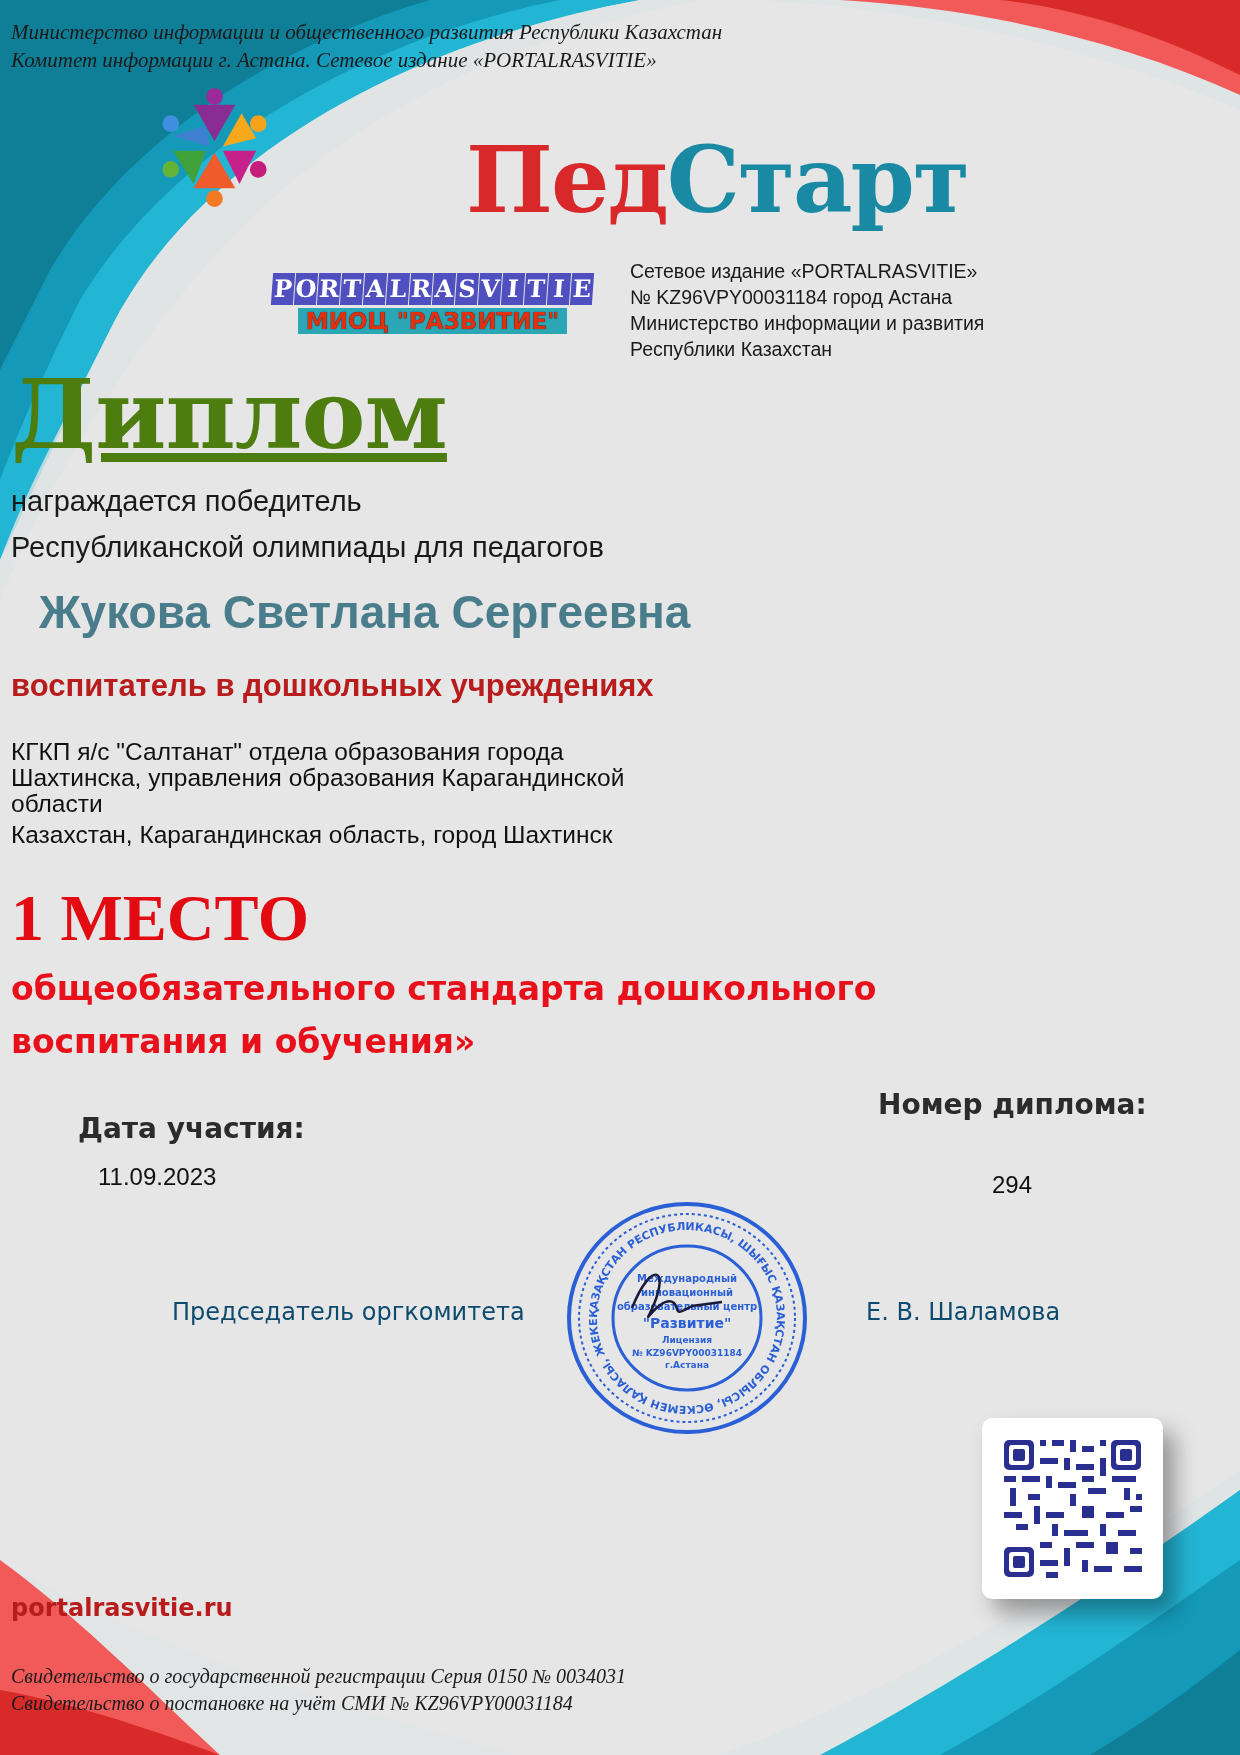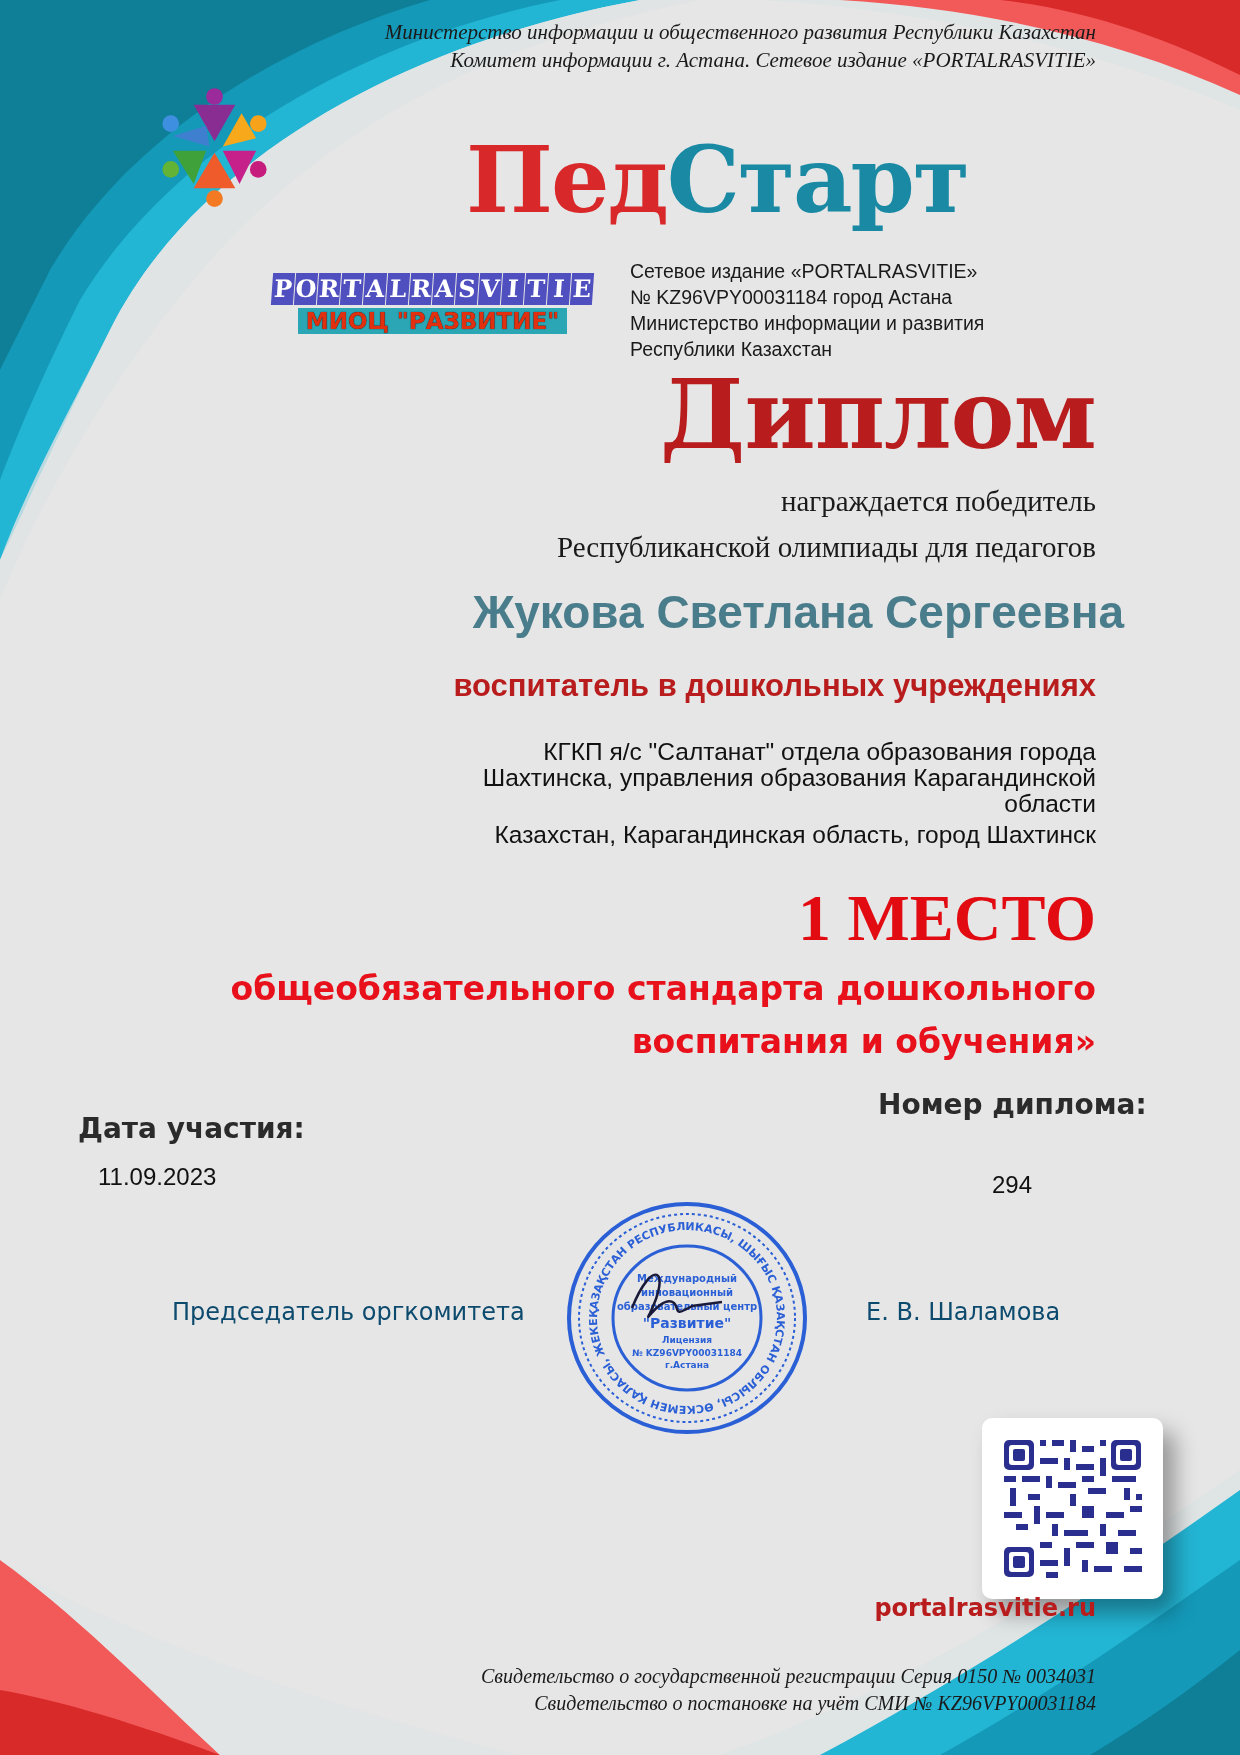--- a/index.html
+++ b/index.html
@@ -1,26 +1,26 @@
 <!DOCTYPE html>
 <html><head>
 <meta charset="utf-8">
 <style>
   html, body { margin:0; padding:0; }
   body { width:1240px; height:1755px; position:relative; overflow:hidden; background:#e6e6e6; font-family:"Liberation Sans", sans-serif; color:#111; }
   .bg { position:absolute; left:0; top:0; width:1240px; height:1755px; }
   .abs { position:absolute; }
-  .center { left:0; width:1096px; text-align:right; }
+  .center { left:11px; width:1096px; text-align:left; }
   .header-line { font-family:"Liberation Serif", serif; font-style:italic; font-size:21px; color:#1a1a1a; }
   .brand { font-family:"DejaVu Serif", serif; font-weight:bold; font-size:92px; letter-spacing:-2px; }
   .brand .p1 { color:#d8282a; }
   .brand .p2 { color:#1a8aa4; }
   .pub-info { font-size:19.5px; line-height:26px; color:#1a1a1a; }
-  .title { font-family:"DejaVu Serif", serif; font-weight:bold; font-size:96px; color:#b91c1c; letter-spacing:-1px; }
-  .sub { font-family:Liberation Serif, serif; font-size:29px; color:#1a1a1a; line-height:46px; }
+  .title { font-family:"DejaVu Serif", serif; font-weight:bold; font-size:96px; color:#4d7c0f; letter-spacing:-1px;text-decoration:underline; }
+  .sub { font-family:Liberation Sans, sans-serif; font-size:29px; color:#1a1a1a; line-height:46px; }
   .winner { font-family:"Liberation Sans", sans-serif; font-weight:bold; font-size:46px; color:#4a7d8b; }
   .position { font-family:"Liberation Sans", sans-serif; font-weight:bold; font-size:31px; color:#b91c1c; }
   .org { font-family:"Liberation Sans", sans-serif; font-size:24.5px; line-height:26px; color:#111; }
   .place { font-family:"Liberation Serif", serif; font-weight:bold; font-size:66px; color:#e30b12; }
   .olymp { font-family:"DejaVu Sans", sans-serif; font-weight:bold; font-size:33px; line-height:53px; color:#e8101a; }
   .olymp .lbl { color:#15989a; }
   .meta-label { font-family:"DejaVu Sans", sans-serif; font-weight:bold; font-size:28px; color:#2b2b2b; }
   .meta-val { font-family:"Liberation Sans", sans-serif; font-size:24px; color:#111; }
   .sign { font-family:"DejaVu Sans", sans-serif; font-size:24px; color:#0c4a6e; }
   .site { font-family:"DejaVu Sans", sans-serif; font-weight:bold; font-size:24px; color:#b91c1c; }

